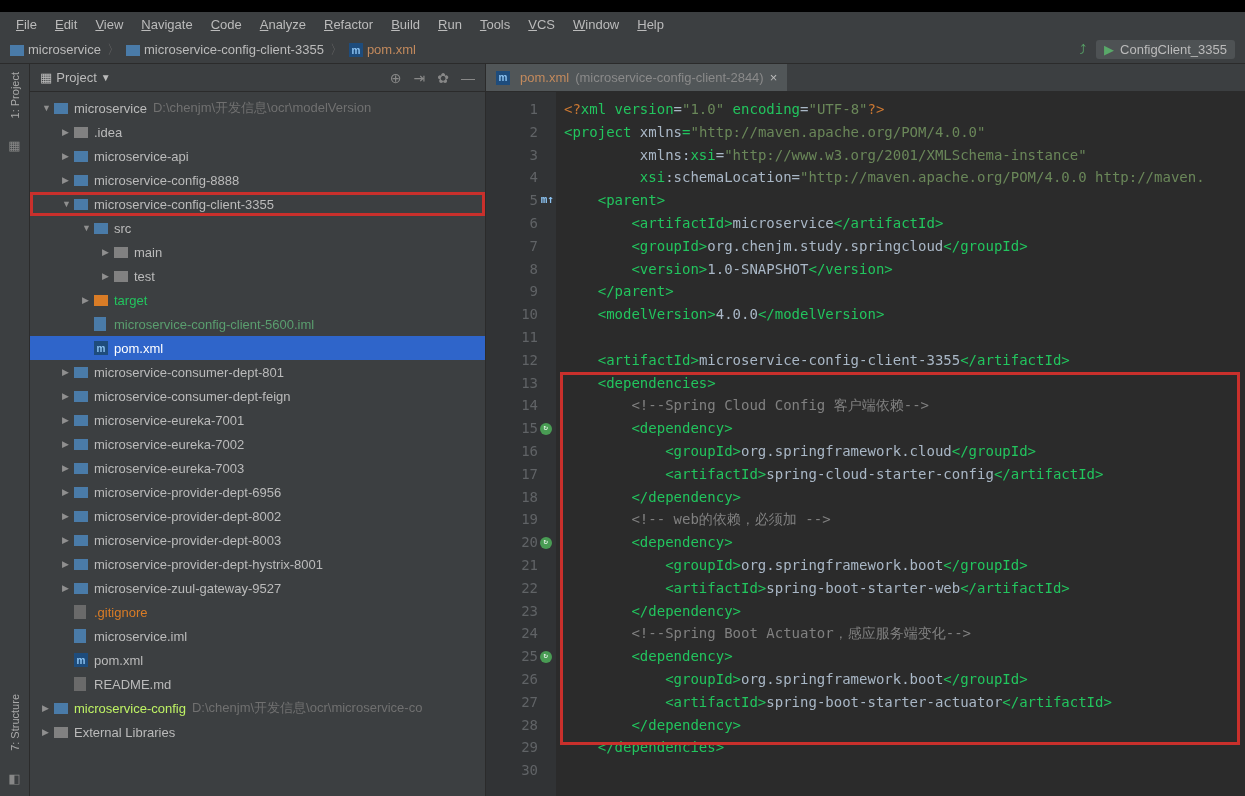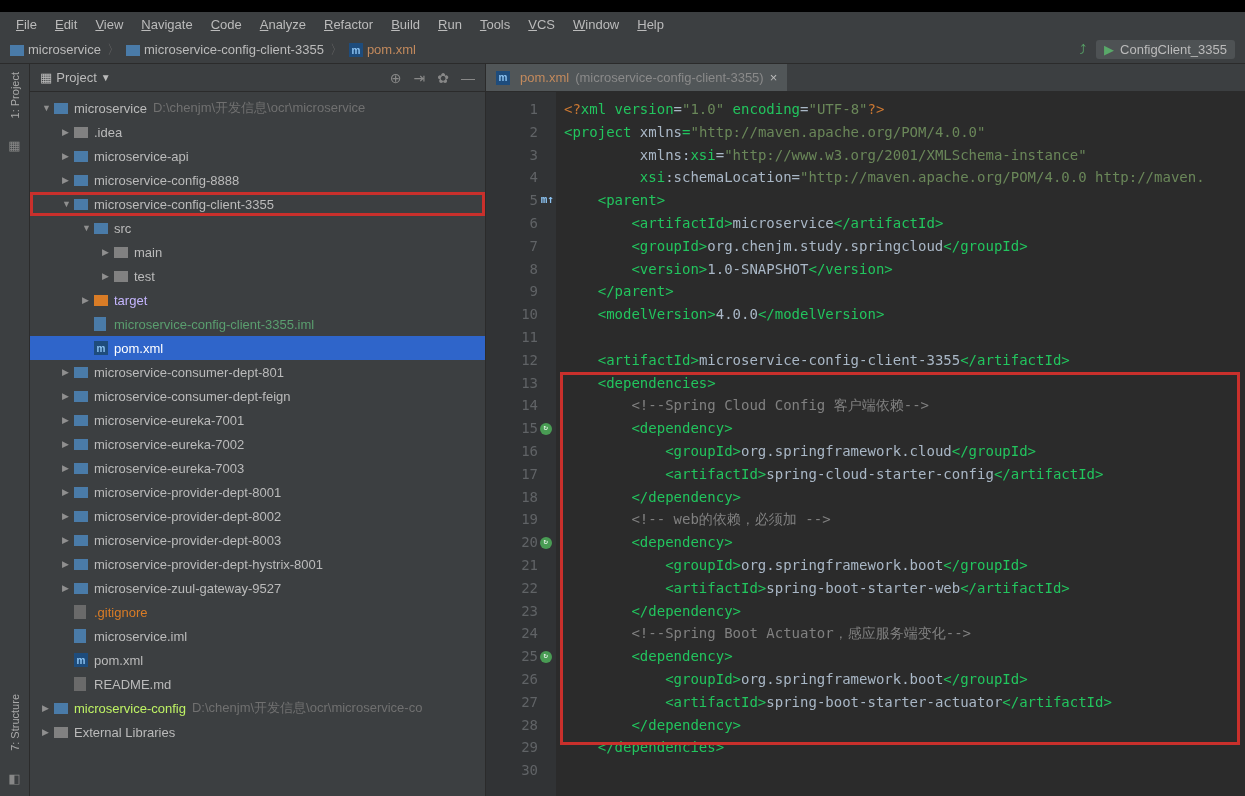--- a/index.html
+++ b/index.html
@@ -120,21 +120,21 @@
         <span>—</span>
       </div>
     </div>
     <div class="tree" id="tree">
         <div class="tree-row indent-0">
           <span class="arrow">▼</span>
           <span class="icon">
             <span class="folder-mod"></span>
           </span>
           <span class="name" style="color:#bbb">microservice</span>
-          <span class="path">D:\chenjm\开发信息\ocr\microservice</span>
+          <span class="path">D:\chenjm\开发信息\ocr\modelVersion</span>
         </div>
         <div class="tree-row indent-1">
           <span class="arrow">▶</span>
           <span class="icon">
             <span class="folder-std"></span>
           </span>
           <span class="name">.idea</span>
         </div>
         <div class="tree-row indent-1">
           <span class="arrow">▶</span>
@@ -176,28 +176,28 @@
           <span class="icon">
             <span class="folder-std"></span>
           </span>
           <span class="name">test</span>
         </div>
         <div class="tree-row indent-2">
           <span class="arrow">▶</span>
           <span class="icon">
             <span class="folder-orange"></span>
           </span>
-          <span class="name" style="color:#c4b5fd">target</span>
+          <span class="name" style="color:#22c55e">target</span>
         </div>
         <div class="tree-row indent-2">
           <span class="arrow"></span>
           <span class="icon">
             <span class="file-iml"></span>
           </span>
-          <span class="name" style="color:#5a9e6f">microservice-config-client-3355.iml</span>
+          <span class="name" style="color:#5a9e6f">microservice-config-client-5600.iml</span>
         </div>
         <div class="tree-row indent-2 selected">
           <span class="arrow"></span>
           <span class="icon">
             <span class="m-icon">m</span>
           </span>
           <span class="name">pom.xml</span>
         </div>
         <div class="tree-row indent-1">
           <span class="arrow">▶</span>
@@ -232,21 +232,21 @@
           <span class="icon">
             <span class="folder-mod"></span>
           </span>
           <span class="name">microservice-eureka-7003</span>
         </div>
         <div class="tree-row indent-1">
           <span class="arrow">▶</span>
           <span class="icon">
             <span class="folder-mod"></span>
           </span>
-          <span class="name">microservice-provider-dept-8001</span>
+          <span class="name">microservice-provider-dept-6956</span>
         </div>
         <div class="tree-row indent-1">
           <span class="arrow">▶</span>
           <span class="icon">
             <span class="folder-mod"></span>
           </span>
           <span class="name">microservice-provider-dept-8002</span>
         </div>
         <div class="tree-row indent-1">
           <span class="arrow">▶</span>
@@ -313,21 +313,21 @@
           <span class="name">External Libraries</span>
         </div>
       </div>
   </div>
 
   <div class="editor-area">
     <div class="tab-bar">
       <div class="editor-tab">
         <span class="m-icon">m</span>
         <span class="tab-name">pom.xml</span>
-        <span class="tab-context">(microservice-config-client-3355)</span>
+        <span class="tab-context">(microservice-config-client-2844)</span>
         <span class="close">×</span>
       </div>
     </div>
     <div class="code-area">
       <div class="gutter" id="gutter">
           <div class="linenum">1</div>
           <div class="linenum">2</div>
           <div class="linenum">3</div>
           <div class="linenum">4</div>
           <div class="linenum"><span class="m-badge" style="position:absolute;right:-16px">m↑</span>5</div>

